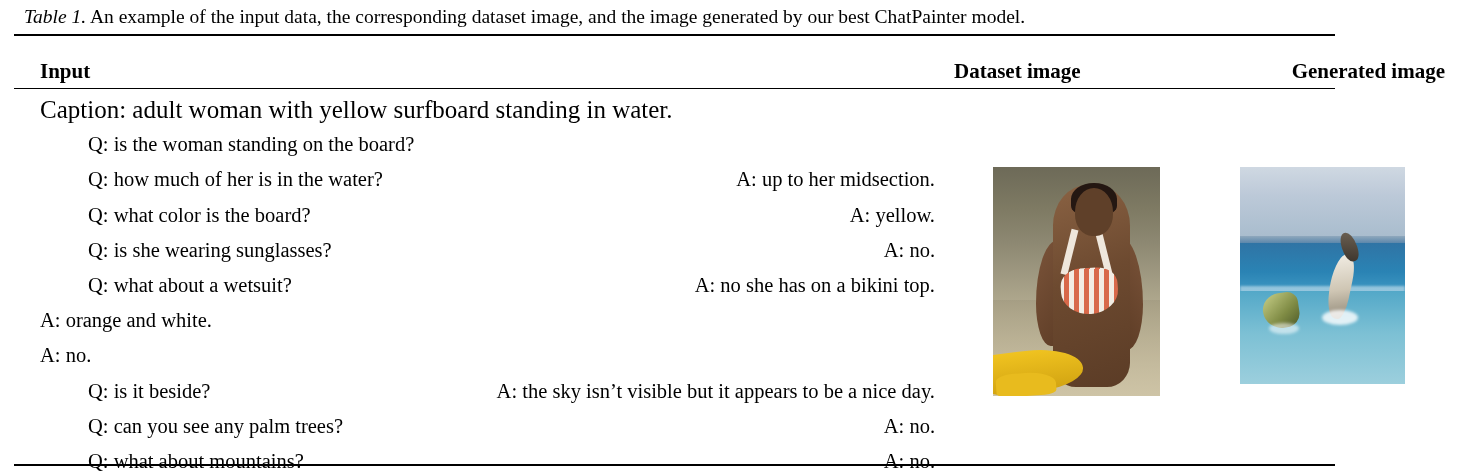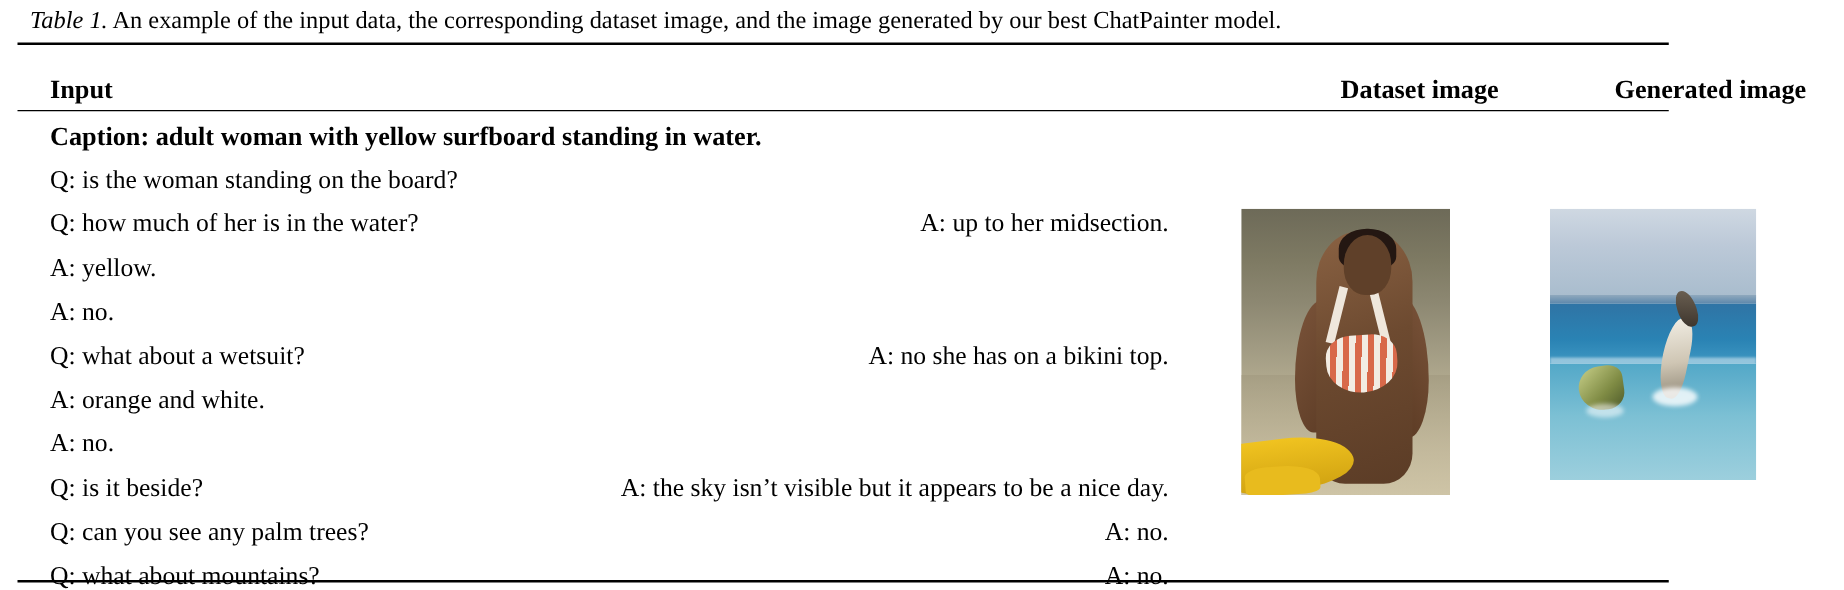--- a/index.html
+++ b/index.html
@@ -53,21 +53,21 @@
     line-height: 30px;
     padding: 20px 0 2px 0;
   }
   .col-input {
     flex: 0 0 940px;
     padding-left: 26px;
     box-sizing: border-box;
   }
   .col-dataset {
     flex: 0 0 245px;
-    text-align: right;
+    text-align: left;
     box-sizing: border-box;
   }
   .col-generated {
     flex: 0 0 246px;
     text-align: right;
     box-sizing: border-box;
   }
   .body-row {
     display: flex;
     align-items: flex-start;
@@ -77,31 +77,30 @@
     box-sizing: border-box;
     padding-left: 26px;
     padding-top: 3px;
   }
   .dialog-line {
     font-size: 20.5px;
     line-height: 35.2px;
     white-space: nowrap;
   }
   .caption-line {
-    font-size: 21px;
+    font-size: 25px;
     line-height: 35.2px;
     white-space: nowrap;
-    font-weight: bold;
   }
   .qa {
     display: flex;
     width: 895px;
     justify-content: space-between;
   }
-  .qa .q { white-space: nowrap; }
+  .qa .q { white-space: nowrap; margin-left: 48px; }
   .qa .a { white-space: nowrap; }
 
   .img-cell {
     flex: 0 0 245px;
     display: flex;
     justify-content: center;
     align-items: flex-start;
     padding-top: 78px;
     box-sizing: border-box;
   }
@@ -299,25 +298,27 @@
         </div>
       </div>
       <div class="dialog-line">
         <div class="qa">
           <span class="q">Q: how much of her is in the water?</span>
           <span class="a">A: up to her midsection.</span>
         </div>
       </div>
       <div class="dialog-line">
         <div class="qa">
+          <span class="q">Q: what color is the board?</span>
           <span class="a">A: yellow.</span>
         </div>
       </div>
       <div class="dialog-line">
         <div class="qa">
+          <span class="q">Q: is she wearing sunglasses?</span>
           <span class="a">A: no.</span>
         </div>
       </div>
       <div class="dialog-line">
         <div class="qa">
           <span class="q">Q: what about a wetsuit?</span>
           <span class="a">A: no she has on a bikini top.</span>
         </div>
       </div>
       <div class="dialog-line">

